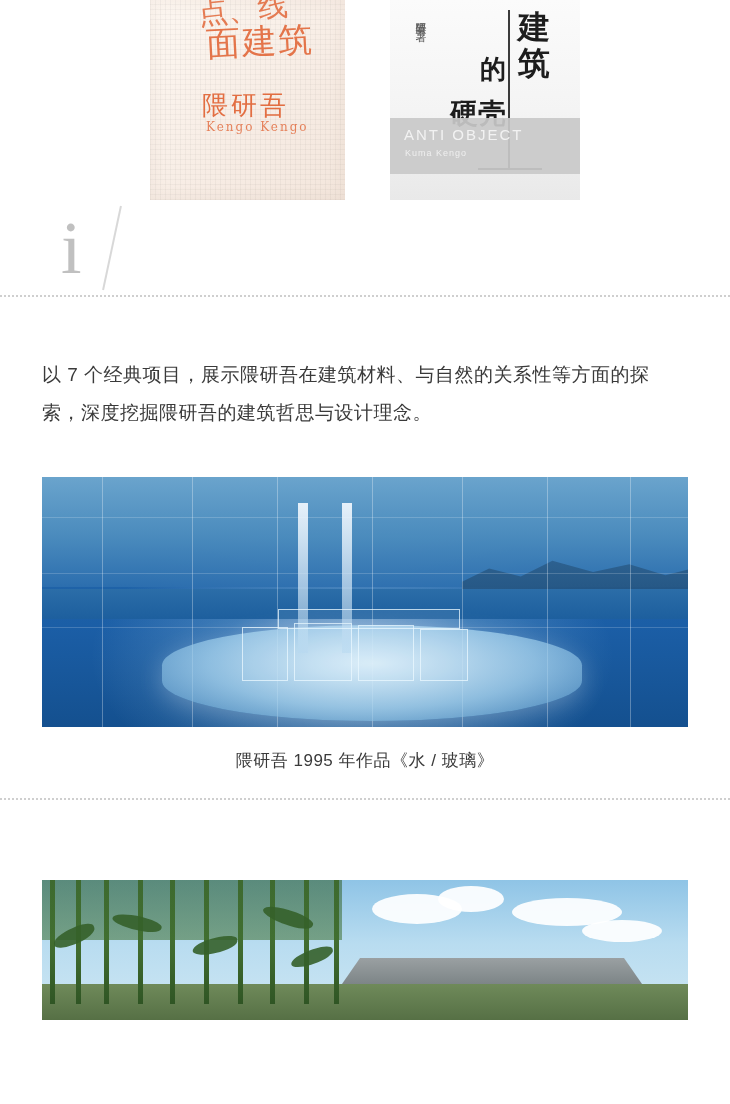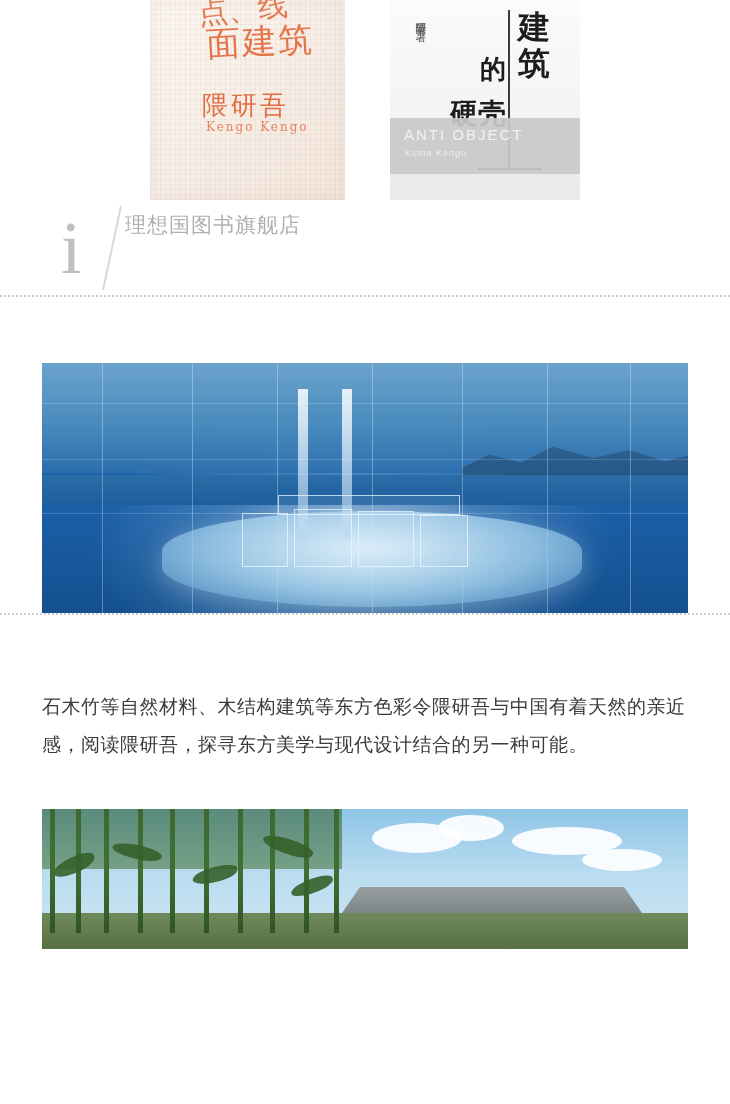--- a/index.html
+++ b/index.html
@@ -317,30 +317,30 @@
       <div class="big-cn bc4">硬壳</div>
       <div class="grey-panel"></div>
       <div class="en-title">ANTI OBJECT</div>
       <div class="en-sub">Kuma Kengo</div>
     </div>
   </div>
 
   <div class="watermark">
     <div class="wm-i">i</div>
     <div class="wm-slash"></div>
-    <div class="wm-cn">理想国图书旗舰店</div>
   </div>
 
   <div style="height:90px"></div>
 
   <div class="divider"></div>
 
   <div class="spacer-md"></div>
 
   <div>
+    <p class="para">以 7 个经典项目，展示隈研吾在建筑材料、与自然的关系性等方面的探索，深度挖掘隈研吾的建筑哲思与设计理念。</p>
 
     <div class="spacer-sm"></div>
 
     <div class="photo-wrap">
       <div class="photo photo-water">
         <div class="pw-sky"></div>
         <div class="pw-hills"></div>
         <div class="pw-sea"></div>
 
         <div class="pw-glassh" style="top:40px"></div>
@@ -361,28 +361,28 @@
         <div class="pw-post" style="left:300px; top:26px; height:150px;"></div>
 
         <div class="pw-frame" style="left:200px; top:150px; width:44px; height:52px;"></div>
         <div class="pw-frame" style="left:252px; top:146px; width:56px; height:56px;"></div>
         <div class="pw-frame" style="left:316px; top:148px; width:54px; height:54px;"></div>
         <div class="pw-frame" style="left:378px; top:152px; width:46px; height:50px;"></div>
         <div class="pw-frame" style="left:236px; top:132px; width:180px; height:18px;"></div>
       </div>
     </div>
 
+    <div class="caption">隈研吾 1995 年作品《水 / 玻璃》</div>
   </div>
 
   <div class="divider"></div>
 
   <div class="spacer-lg"></div>
 
   <div>
-    <p class="para">石木竹等自然材料、木结构建筑等东方色彩令隈研吾与中国有着天然的亲近感，阅读隈研吾，探寻东方美学与现代设计结合的另一种可能。</p>
 
     <div class="spacer-sm"></div>
 
     <div class="photo-wrap">
       <div class="photo photo-bamboo">
         <div class="pb-cloud" style="left:330px; top:14px; width:90px; height:30px;"></div>
         <div class="pb-cloud" style="left:396px; top:6px; width:66px; height:26px;"></div>
         <div class="pb-cloud" style="left:470px; top:18px; width:110px; height:28px;"></div>
         <div class="pb-cloud" style="left:540px; top:40px; width:80px; height:22px;"></div>
 

